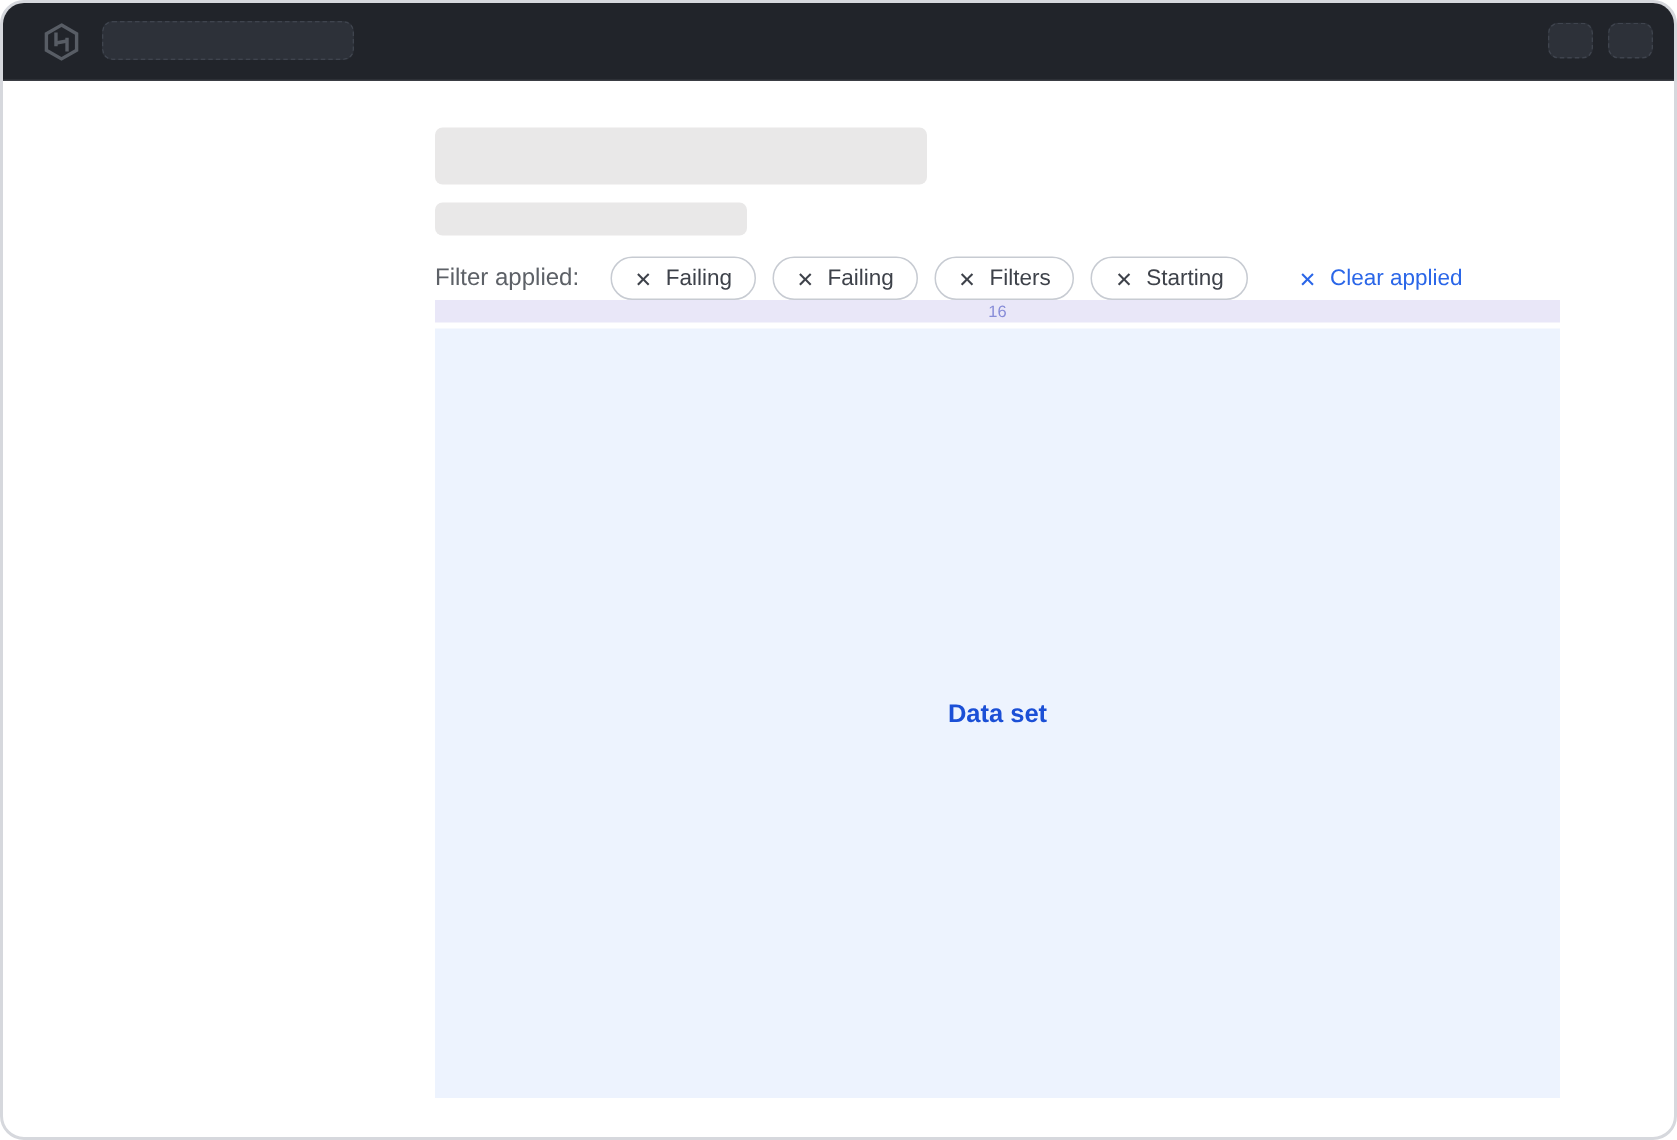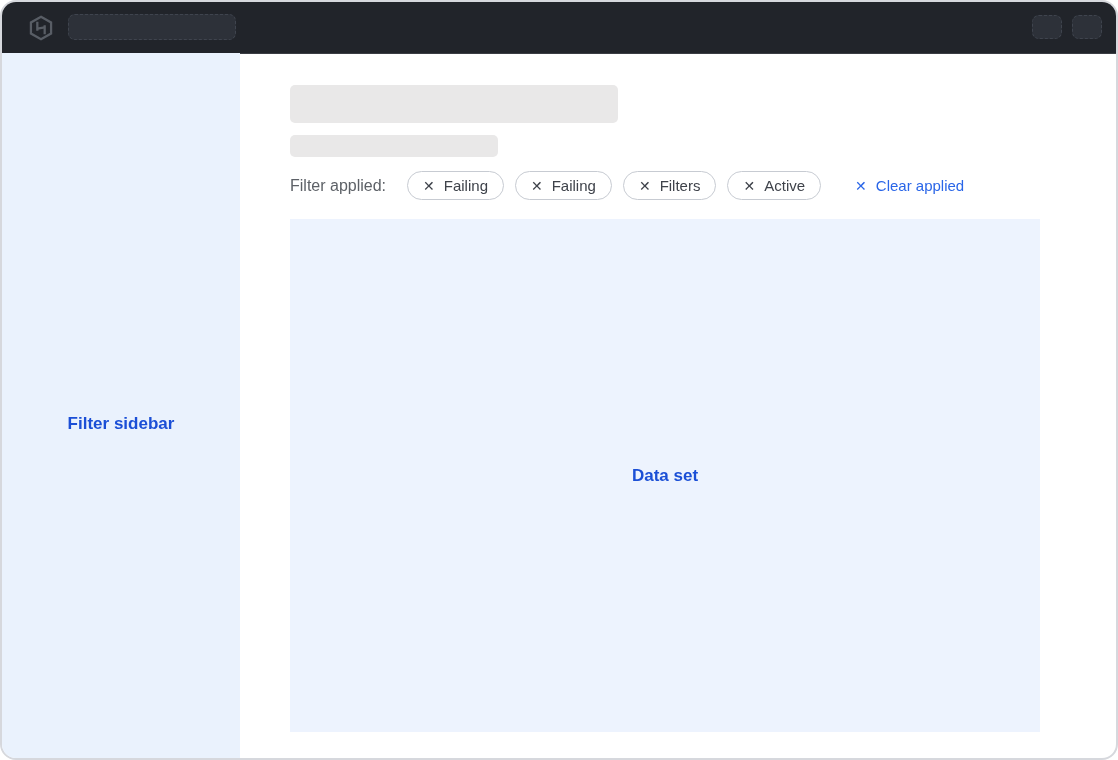--- a/index.html
+++ b/index.html
@@ -128,23 +128,20 @@
         <path d="M8.6 6.2 V14.6"></path>
         <path d="M15.4 9.4 V17.8"></path>
         <path d="M8.6 12.6 L15.4 11.4"></path>
       </svg>
     </span>
     <div class="search-ph"></div>
     <div class="action-ph a1"></div>
     <div class="action-ph a2"></div>
   </div>
 
-  <div class="sidebar">
-    <div class="sidebar-label">Filter sidebar</div>
-  </div>
 
   <div class="ph-bar ph-title"></div>
   <div class="ph-bar ph-subtitle"></div>
 
   <div class="filters-row">
     <span class="filters-label">Filter applied:</span>
 
     <button class="chip">
       <span class="chip-x">✕</span>
       <span>Failing</span>
@@ -155,27 +152,30 @@
       <span>Failing</span>
     </button>
 
     <button class="chip">
       <span class="chip-x">✕</span>
       <span>Filters</span>
     </button>
 
     <button class="chip">
       <span class="chip-x">✕</span>
-      <span>Active</span>
+      <span>Starting</span>
     </button>
 
     <a class="clear-link">
       <span class="clear-x">✕</span>
       <span>Clear applied</span>
     </a>
   </div>
 
+  <div class="count-bar">
+    <span class="count-text">16</span>
+  </div>
 
   <div class="dataset">
     <span class="dataset-label">Data set</span>
   </div>
 
 </div>
 
 </body></html>

